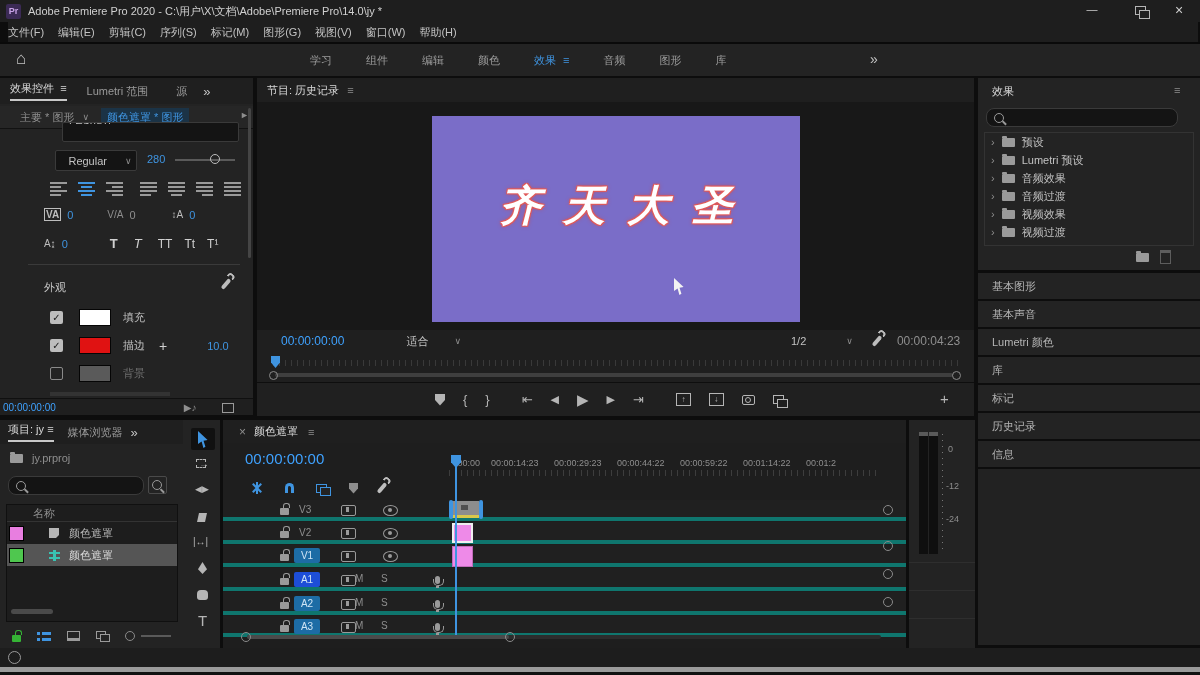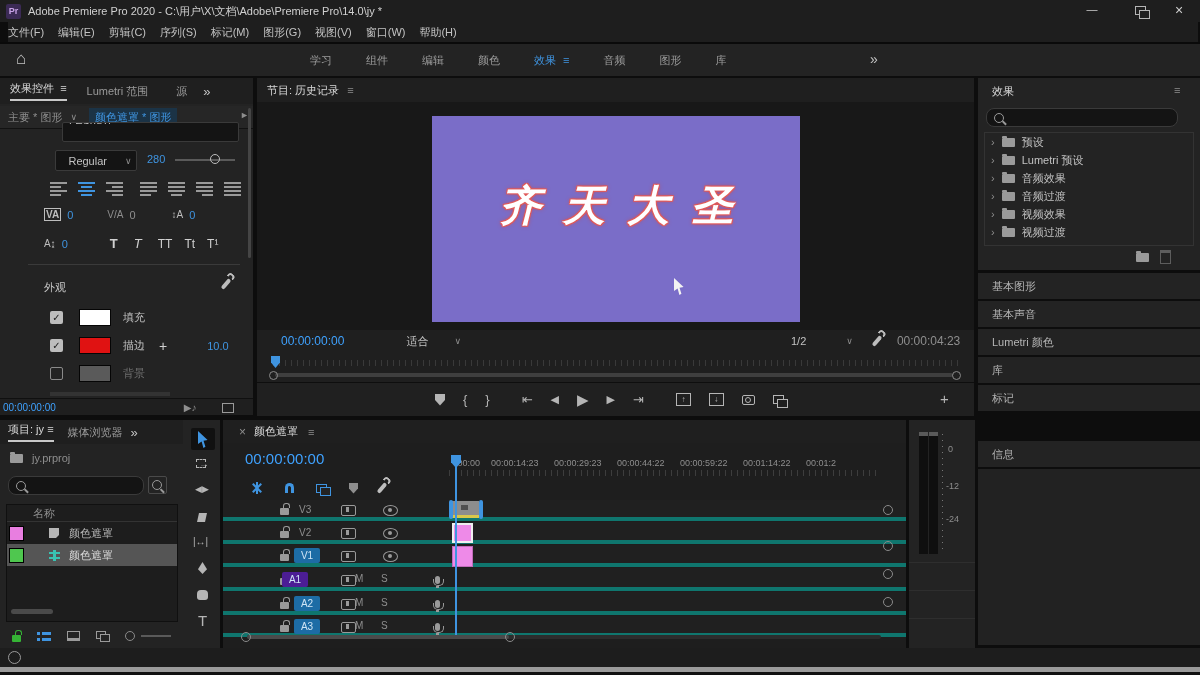--- a/index.html
+++ b/index.html
@@ -128,21 +128,21 @@
 
   <div class="panel" style="left:0;top:78px;width:253px;height:337px;overflow:hidden;">
     <div class="abs r" style="left:0;top:0;width:253px;height:26px;background:#1f1f1f;gap:10px;padding-left:10px;">
       <span class="tabtxt on underline"><span>效果控件</span>&nbsp;&nbsp;<span>≡</span></span>
       <span class="tabtxt" style="margin-left:10px;">Lumetri 范围</span>
       <span class="tabtxt" style="margin-left:18px;">源</span>
       <span style="font-size:13px;margin-left:6px;">»</span>
     </div>
     
     <div class="abs r" style="left:0;top:28px;width:253px;height:22px;background:#262626;border-bottom:1px solid #121212;">
-      <span class="dim" style="padding-left:8px;">主要 * 图形</span>
+      <span class="dim" style="padding-left:20px;">主要 * 图形</span>
       <span class="dim" style="margin-left:8px;font-size:9px;">∨</span>
       <span class="blue" style="margin-left:12px;background:#1b3346;padding:2px 6px;">颜色遮罩 * 图形</span>
       <span class="abs dim" style="left:240px;top:4px;font-size:9px;">►</span>
     </div>
     
     <div class="abs field" style="left:62px;top:44px;width:175px;height:18px;overflow:hidden;">
       <span style="position:absolute;left:6px;top:-9px;color:#c3c3c3;">FZShuTi</span>
     </div>
     
     <div class="abs field r" style="left:55px;top:72px;width:80px;height:19px;justify-content:center;">
@@ -324,20 +324,23 @@
     </div>
   <div class="strip" style="top:301px;">
       <div class="striplabel">基本声音</div>
     </div>
   <div class="strip" style="top:357px;">
       <div class="striplabel">库</div>
     </div>
   <div class="strip" style="top:385px;">
       <div class="striplabel">标记</div>
     </div>
+  <div class="strip" style="top:413px;">
+      <div class="striplabel">历史记录</div>
+    </div>
   <div class="strip" style="top:441px;">
       <div class="striplabel">信息</div>
     </div>
   <div class="panel" style="left:978px;top:469px;width:222px;height:176px;background:#222;"></div>
 
   <div class="panel" style="left:0;top:420px;width:203px;height:228px;">
     <div class="abs r" style="left:0;top:0;width:183px;height:24px;background:#1f1f1f;">
       <span class="tabtxt on underline" style="margin-left:8px;"><span>项目: jy</span>&nbsp;<span>≡</span></span>
       <span class="tabtxt" style="margin-left:14px;">媒体浏览器</span>
       <span style="margin-left:8px;font-size:13px;">»</span>
@@ -442,21 +445,21 @@
       <span class="abs i-eye" style="left:130px;top:5px;"></span>
     </div>
     <div class="trackrow" style="top:125px;height:22px;">
       <span class="abs i-lock" style="left:57px;top:4px;"></span>
       <span class="abs chip" style="left:71px;top:3px;background:#1d6ca5;">V1</span>
       <span class="abs i-sync" style="left:106px;top:5px;"></span>
       <span class="abs i-eye" style="left:130px;top:5px;"></span>
     </div>
     <div class="trackrow" style="top:148px;height:23px;">
       <span class="abs i-lock" style="left:57px;top:5px;"></span>
-      <span class="abs chip" style="left:59px;top:4px;background:#4c1d95;">A1</span>
+      <span class="abs chip" style="left:71px;top:4px;background:#1d4ed8;">A1</span>
       <span class="abs i-sync" style="left:106px;top:6px;"></span>
       <span class="abs dim" style="left:132px;top:5px;font-size:10px;">M</span>
       <span class="abs dim" style="left:158px;top:5px;font-size:10px;">S</span>
       <span class="abs i-mic" style="left:182px;top:4px;"></span>
     </div>
     <div class="trackrow" style="top:172px;height:23px;">
       <span class="abs i-lock" style="left:57px;top:5px;"></span>
       <span class="abs chip" style="left:71px;top:4px;background:#1d6ca5;">A2</span>
       <span class="abs i-sync" style="left:106px;top:6px;"></span>
       <span class="abs dim" style="left:132px;top:5px;font-size:10px;">M</span>

